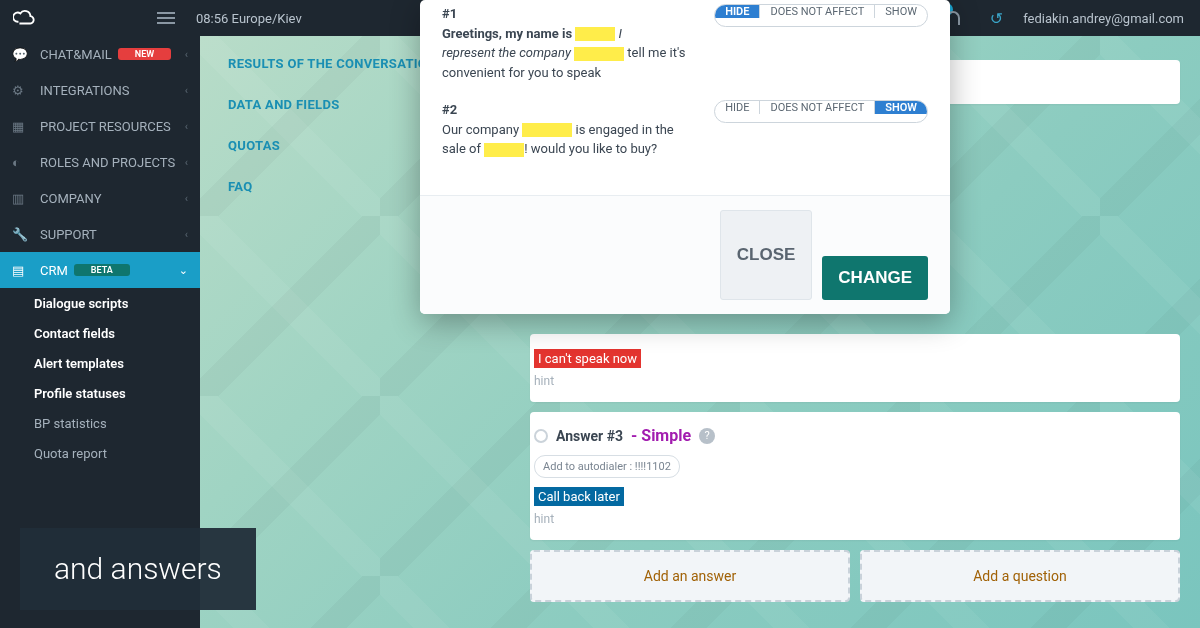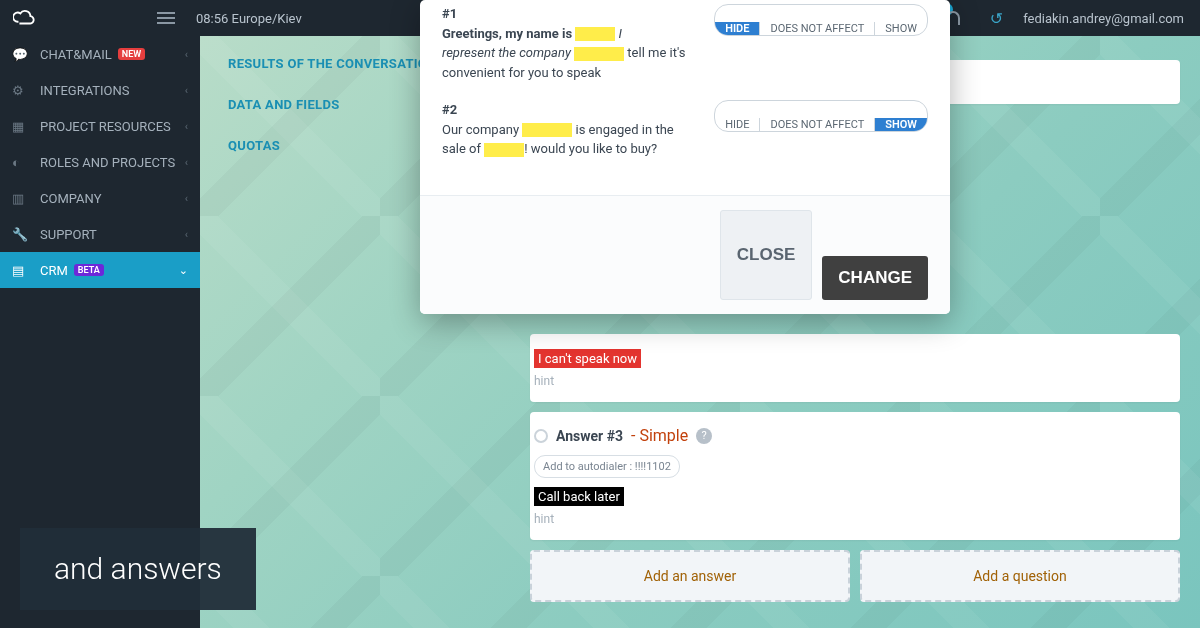--- a/index.html
+++ b/index.html
@@ -20,22 +20,22 @@
 .topbar .hist { margin-right: 20px; color: #3aa5c8; font-size: 16px; }
 .topbar .user { margin-right: 16px; font-size: 13px; }
 
 
 .sidebar { position: absolute; top: 36px; left: 0; width: 200px; bottom: 0; background: #1e2730; color: #a5b1bc; font-size: 13px; z-index: 4; }
 .side-item { display: flex; align-items: center; height: 36px; padding: 0 12px; cursor: pointer; position: relative; }
 .side-item .ic { width: 18px; margin-right: 10px; color: #6b7884; font-size: 13px; }
 .side-item .chev { position: absolute; right: 12px; color: #5a6773; font-size: 11px; }
 .side-item.active { background: #1a9ec7; color: #fff; }
 .side-item.active .ic, .side-item.active .chev { color: #fff; }
-.side-badge { background: #e53e3e; color: #fff; font-size: 9px; padding: 1px 4px; border-radius: 3px; margin-left: 6px; font-weight: 600; }
-.side-badge.beta { background: #6d28d9; }
+.side-badge { background: #e53e3e; color: #fff; font-size: 9px; padding: 1px 17px; border-radius: 3px; margin-left: 6px; font-weight: 600; }
+.side-badge.beta { background: #0f766e; }
 .sub-items { background: #1e2730; }
 .sub-item { display: flex; align-items: center; height: 30px; padding-left: 34px; font-size: 13px; color: #a5b1bc; cursor: pointer; }
 .sub-item.sel { color: #fff; font-weight: 600; }
 
 
 .geo-bg { position: absolute; top: 36px; left: 200px; right: 0; bottom: 0; background: linear-gradient(135deg, #b8dcc8 0%, #a0d4c3 30%, #8cccc0 60%, #7ac5be 100%); z-index: 1; }
 .geo-bg::before { content: ""; position: absolute; inset: 0; background:
   linear-gradient(45deg, transparent 45%, rgba(255,255,255,0.05) 45%, rgba(255,255,255,0.05) 55%, transparent 55%),
   linear-gradient(-45deg, transparent 45%, rgba(0,0,0,0.03) 45%, rgba(0,0,0,0.03) 55%, transparent 55%);
   background-size: 180px 180px; }
@@ -44,50 +44,50 @@
 .secnav { position: absolute; top: 36px; left: 210px; width: 300px; z-index: 3; padding: 20px 18px; }
 .secnav .snitem { color: #1a8fb3; font-weight: 700; font-size: 13px; margin-bottom: 26px; letter-spacing: 0.3px; cursor: pointer; }
 
 
 .rcol { position: absolute; top: 60px; left: 530px; right: 20px; z-index: 2; }
 .card-text { background: #fff; border-radius: 4px; padding: 14px 18px; color: #4a5560; font-size: 14px; margin-bottom: 10px; box-shadow: 0 1px 2px rgba(0,0,0,0.05); }
 .answer-block { background: #fff; border-radius: 4px; padding: 14px 4px; margin-bottom: 10px; box-shadow: 0 1px 2px rgba(0,0,0,0.05); }
 .answer-head { display: flex; align-items: center; gap: 8px; margin-bottom: 10px; }
 .radio-dot { width: 14px; height: 14px; border: 2px solid #cbd3da; border-radius: 50%; }
 .answer-title { font-weight: 700; color: #3b4652; font-size: 14px; text-align: center; }
-.answer-sub { color: #c2410c; font-weight: 400; }
+.answer-sub { color: #a21caf; font-weight: 700; }
 .help-q { width: 16px; height: 16px; background: #b7c0c9; color: #fff; border-radius: 50%; font-size: 11px; display: inline-flex; align-items: center; justify-content: center; }
 .tag { display: inline-block; border: 1px solid #d7dee4; border-radius: 11px; padding: 4px 8px; font-size: 11px; color: #7a8591; margin-bottom: 8px; }
 .hl-red { background: #e3342f; color: #fff; padding: 2px 4px; font-size: 13px; display: inline-block; margin-bottom: 6px; }
-.hl-orange { background: #000000; color: #fff; padding: 2px 4px; font-size: 13px; display: inline-block; margin-bottom: 6px; }
+.hl-orange { background: #0369a1; color: #fff; padding: 2px 4px; font-size: 13px; display: inline-block; margin-bottom: 6px; }
 .hint { color: #a5b0ba; font-size: 12px; }
 
 .addrow { display: flex; gap: 10px; }
 .addbtn { flex: 1; border: 2px dashed #c9d2da; background: #f2f5f8; padding: 16px; text-align: center; color: #a16207; font-size: 14px; border-radius: 4px; cursor: pointer; }
 .modal { position: absolute; top: 0; left: 420px; width: 530px; background: #fff; border-radius: 5px; box-shadow: 0 8px 30px rgba(0,0,0,0.3); z-index: 11; }
 .modal-head { padding: 18px 22px 14px; display: flex; align-items: center; }
 .modal-title { color: #5a6570; font-size: 17px; }
 .modal-x { margin-left: auto; color: #c3ccd4; font-size: 20px; cursor: pointer; line-height: 1; }
 .modal-body { padding: 4px 22px 18px; }
 .prio-row { display: flex; align-items: flex-start; gap: 16px; margin-bottom: 18px; }
 .prio-text { flex: 1; color: #3b4652; font-size: 13px; line-height: 1.5; }
 .prio-num { font-weight: 700; }
 .prio-bold { font-weight: 700; }
 .prio-it { font-style: italic; }
 .blank { background: #ffed4a; display: inline-block; height: 14px; vertical-align: middle; }
 .blank.w40 { width: 40px; }
 .blank.w50 { width: 50px; }
-.seg { display: inline-flex; border: 1px solid #cdd5dc; border-radius: 14px; overflow: hidden; font-size: 11px; height: 32px; align-items: flex-end; flex-shrink: 0; }
+.seg { display: inline-flex; border: 1px solid #cdd5dc; border-radius: 14px; overflow: hidden; font-size: 11px; height: 23px; align-items: flex-start; flex-shrink: 0; }
 .seg .opt { padding: 0 10px; display: flex; align-items: center; color: #5b6772; cursor: pointer; border-left: 1px solid #cdd5dc; }
 .seg .opt:first-child { border-left: none; }
 .seg .opt.active { background: #2e7fd1; color: #fff; font-weight: 600; }
 .modal-foot { border-top: 1px solid #e8edf1; padding: 14px 22px; display: flex; justify-content: flex-end; gap: 10px; background:#fbfcfd; border-radius:0 0 5px 5px;}
 .btn { padding: 12px 16px; border-radius: 3px; font-size: 17px; font-weight: 600; cursor: pointer; border: none; }
 .btn.close { background: #eef1f4; color: #5a6570; border: 1px solid #dfe5ea; }
-.btn.change { background: #404040; color: #fff; margin-top: 46px; }
+.btn.change { background: #0f766e; color: #fff; margin-top: 46px; }
 
 
 .caption { position: absolute; left: 20px; bottom: 18px; background: rgba(33,45,57,0.95); color: #fff; padding: 20px 34px; font-size: 30px; font-weight: 300; z-index: 20; text-align: center; line-height: 1.4; }
 </style>
 </head>
 <body>
 
 <div class="topbar">
   <div class="logo">
     <svg width="22" height="22" viewBox="0 0 24 24">
@@ -138,28 +138,37 @@
     <span class="ic">🔧</span>
     <span>SUPPORT</span>
     <span class="chev">‹</span>
   </div>
   <div class="side-item active">
     <span class="ic">▤</span>
     <span>CRM</span>
     <span class="side-badge beta">BETA</span>
     <span class="chev">⌄</span>
   </div>
+  <div class="sub-items">
+    <div class="sub-item sel">Dialogue scripts</div>
+    <div class="sub-item sel">Contact fields</div>
+    <div class="sub-item sel">Alert templates</div>
+    <div class="sub-item sel">Profile statuses</div>
+    <div class="sub-item">BP statistics</div>
+    <div class="sub-item">Quota report</div>
+  </div>
 </div>
 
 <div class="geo-bg"></div>
 
 <div class="secnav">
   <div class="snitem">RESULTS OF THE CONVERSATION</div>
   <div class="snitem">DATA AND FIELDS</div>
   <div class="snitem">QUOTAS</div>
+  <div class="snitem">FAQ</div>
 </div>
 
 <div class="rcol">
   <div class="card-text">s convenient for you to speak</div>
 
   <div style="height:220px"></div>
 
   <div class="answer-block">
     <span class="hl-red">I can't speak now</span>
     <div class="hint">hint</div>

